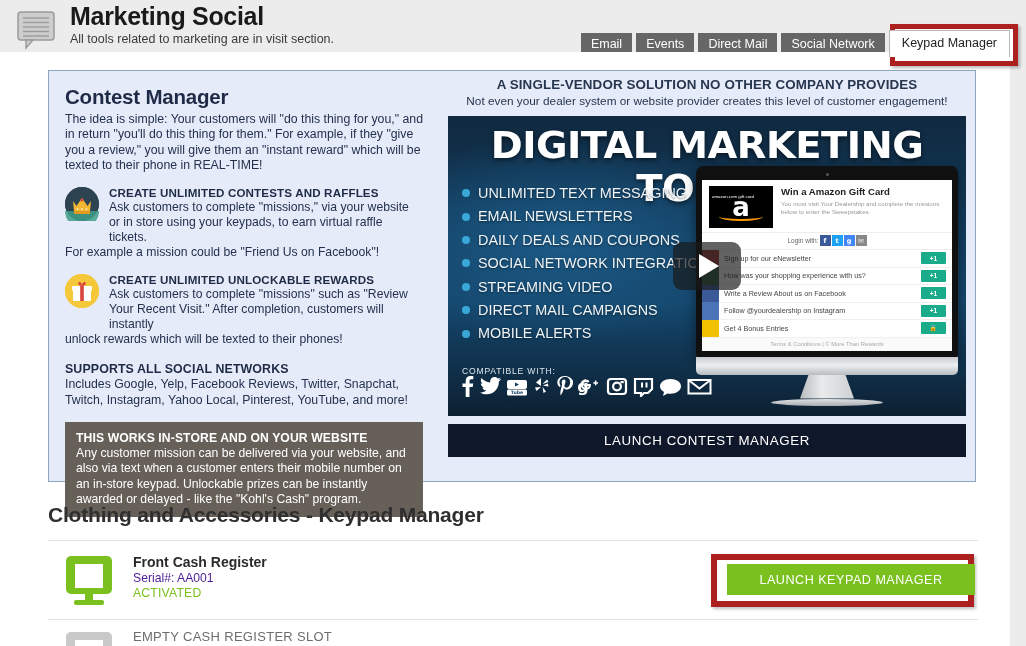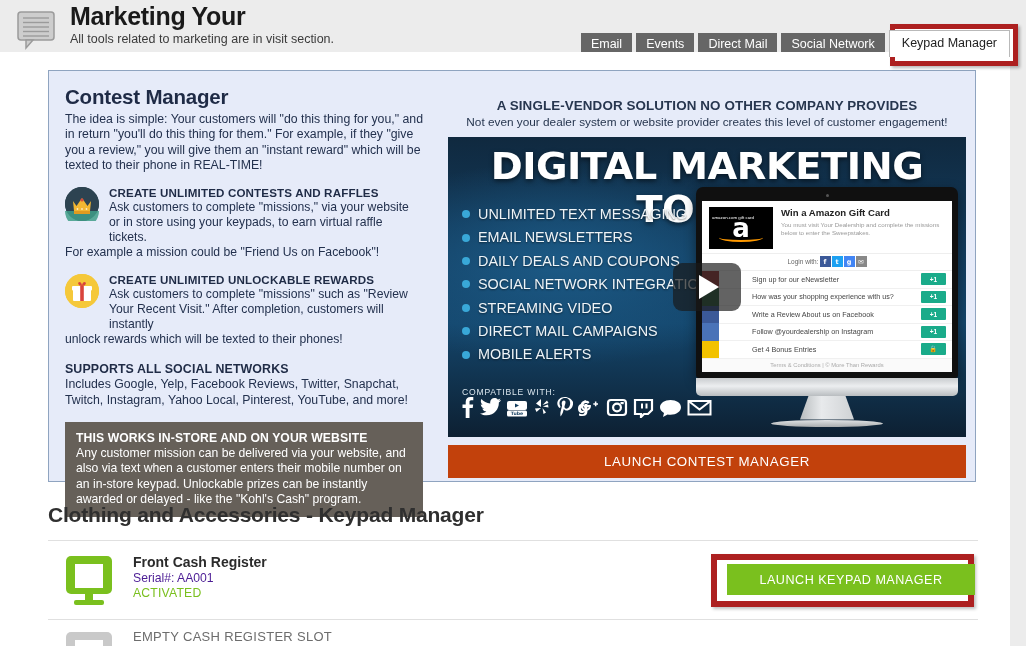--- a/index.html
+++ b/index.html
@@ -55,21 +55,21 @@
     position: absolute; left: 0; top: 52px; width: 33px; height: 594px; background: #fff;
   }
 
   
   .promo {
     position: absolute; left: 15px; top: 18px; width: 928px; height: 412px;
     background: #e6ebf9; border: 1px solid #8fa4c0;
     display: flex;
   }
   .promo-left { width: 390px; padding: 14px 16px 0 16px; }
-  .promo-right { flex: 1; padding: 26px 9px 0 9px; position: relative; }
+  .promo-right { flex: 1; padding: 5px 9px 0 9px; position: relative; }
 
   .cm-title {
     font-size: 20.5px; font-weight: bold; color: #1f2b46; line-height: 24px;
     letter-spacing: -0.2px;
   }
   .cm-intro { font-size: 12.3px; color: #23314e; line-height: 15.3px; margin-top: 3px; }
 
   .feat { margin-top: 13px; position: relative; }
   .feat-ico {
     position: absolute; left: 0; top: 1px; width: 34px; height: 34px; border-radius: 50%;
@@ -172,21 +172,21 @@
   }
   .ms-login .lg-ic {
     width: 11px; height: 11px; margin-left: 1px; display: inline-flex;
     align-items: center; justify-content: center; color: #fff; font-size: 6.5px;
     font-weight: bold; font-family: "DejaVu Sans", sans-serif;
   }
   .ms-row {
     display: flex; align-items: center; height: 17.5px; border-bottom: 1px solid #f0f0f0;
   }
   .ms-ic { width: 17px; height: 17.5px; flex: 0 0 17px; }
-  .ms-lbl { flex: 1; font-size: 7.2px; color: #444; padding-left: 5px; margin-left: 28px; }
+  .ms-lbl { flex: 1; font-size: 7.2px; color: #444; padding-left: 5px; }
   .ms-badge {
     width: 25px; height: 12px; background: #1aab8a; color: #fff; font-size: 6.6px;
     font-weight: bold; display: flex; align-items: center; justify-content: center;
     margin-right: 6px; border-radius: 1px;
   }
   .ms-foot {
     font-size: 5.8px; color: #aaa; text-align: center; padding: 3px 0 4px 0; background: #fafafa;
   }
   .mon-neck {
     width: 54px; height: 24px; margin: 0 auto;
@@ -208,21 +208,21 @@
     width: 68px; height: 48px; background: rgba(25,25,25,.68); border-radius: 9px;
     display: flex; align-items: center; justify-content: center; z-index: 5; cursor: pointer;
   }
   .play-tri {
     width: 0; height: 0; border-left: 20px solid #fff;
     border-top: 12px solid transparent; border-bottom: 12px solid transparent;
     margin-left: 4px;
   }
 
   .launch-contest {
-    margin-top: 8px; height: 33px; background: #c2410c; color: #fff;
+    margin-top: 8px; height: 33px; background: #0f172a; color: #fff;
     display: flex; align-items: center; justify-content: center;
     font-size: 13.3px; letter-spacing: 0.6px; cursor: pointer;
   }
 
   
   .sec-title {
     position: absolute; left: 48px; top: 503px; font-size: 21px; font-weight: bold;
     color: #2f2f2f; letter-spacing: -0.2px; text-align: right;
   }
   .divider { position: absolute; left: 48px; top: 540px; width: 930px; height: 1px; background: #e0e0e0; }
@@ -266,21 +266,21 @@
           <line x1="7" y1="8" x2="33" y2="8"></line>
             <line x1="7" y1="12.5" x2="33" y2="12.5"></line>
           <line x1="7" y1="17" x2="33" y2="17"></line>
             <line x1="7" y1="21.5" x2="33" y2="21.5"></line>
           <line x1="7" y1="26" x2="33" y2="26"></line>
         </g>
         <path d="M10 30 L10 38 L17 30 Z" fill="#cdcdcd" stroke="#9b9b9b" stroke-width="1.5"></path>
       </svg>
     </div>
     <div class="hdr-text">
-      <div class="hdr-title">Marketing Your</div>
+      <div class="hdr-title">Marketing Social</div>
       <div class="hdr-sub">All tools related to marketing are in visit section.</div>
     </div>
   </div>
 
   <div class="tab-annot"></div>
 
   <div class="tabs">
     <div class="tab">Email</div>
     <div class="tab">Events</div>
     <div class="tab">Direct Mail</div>

